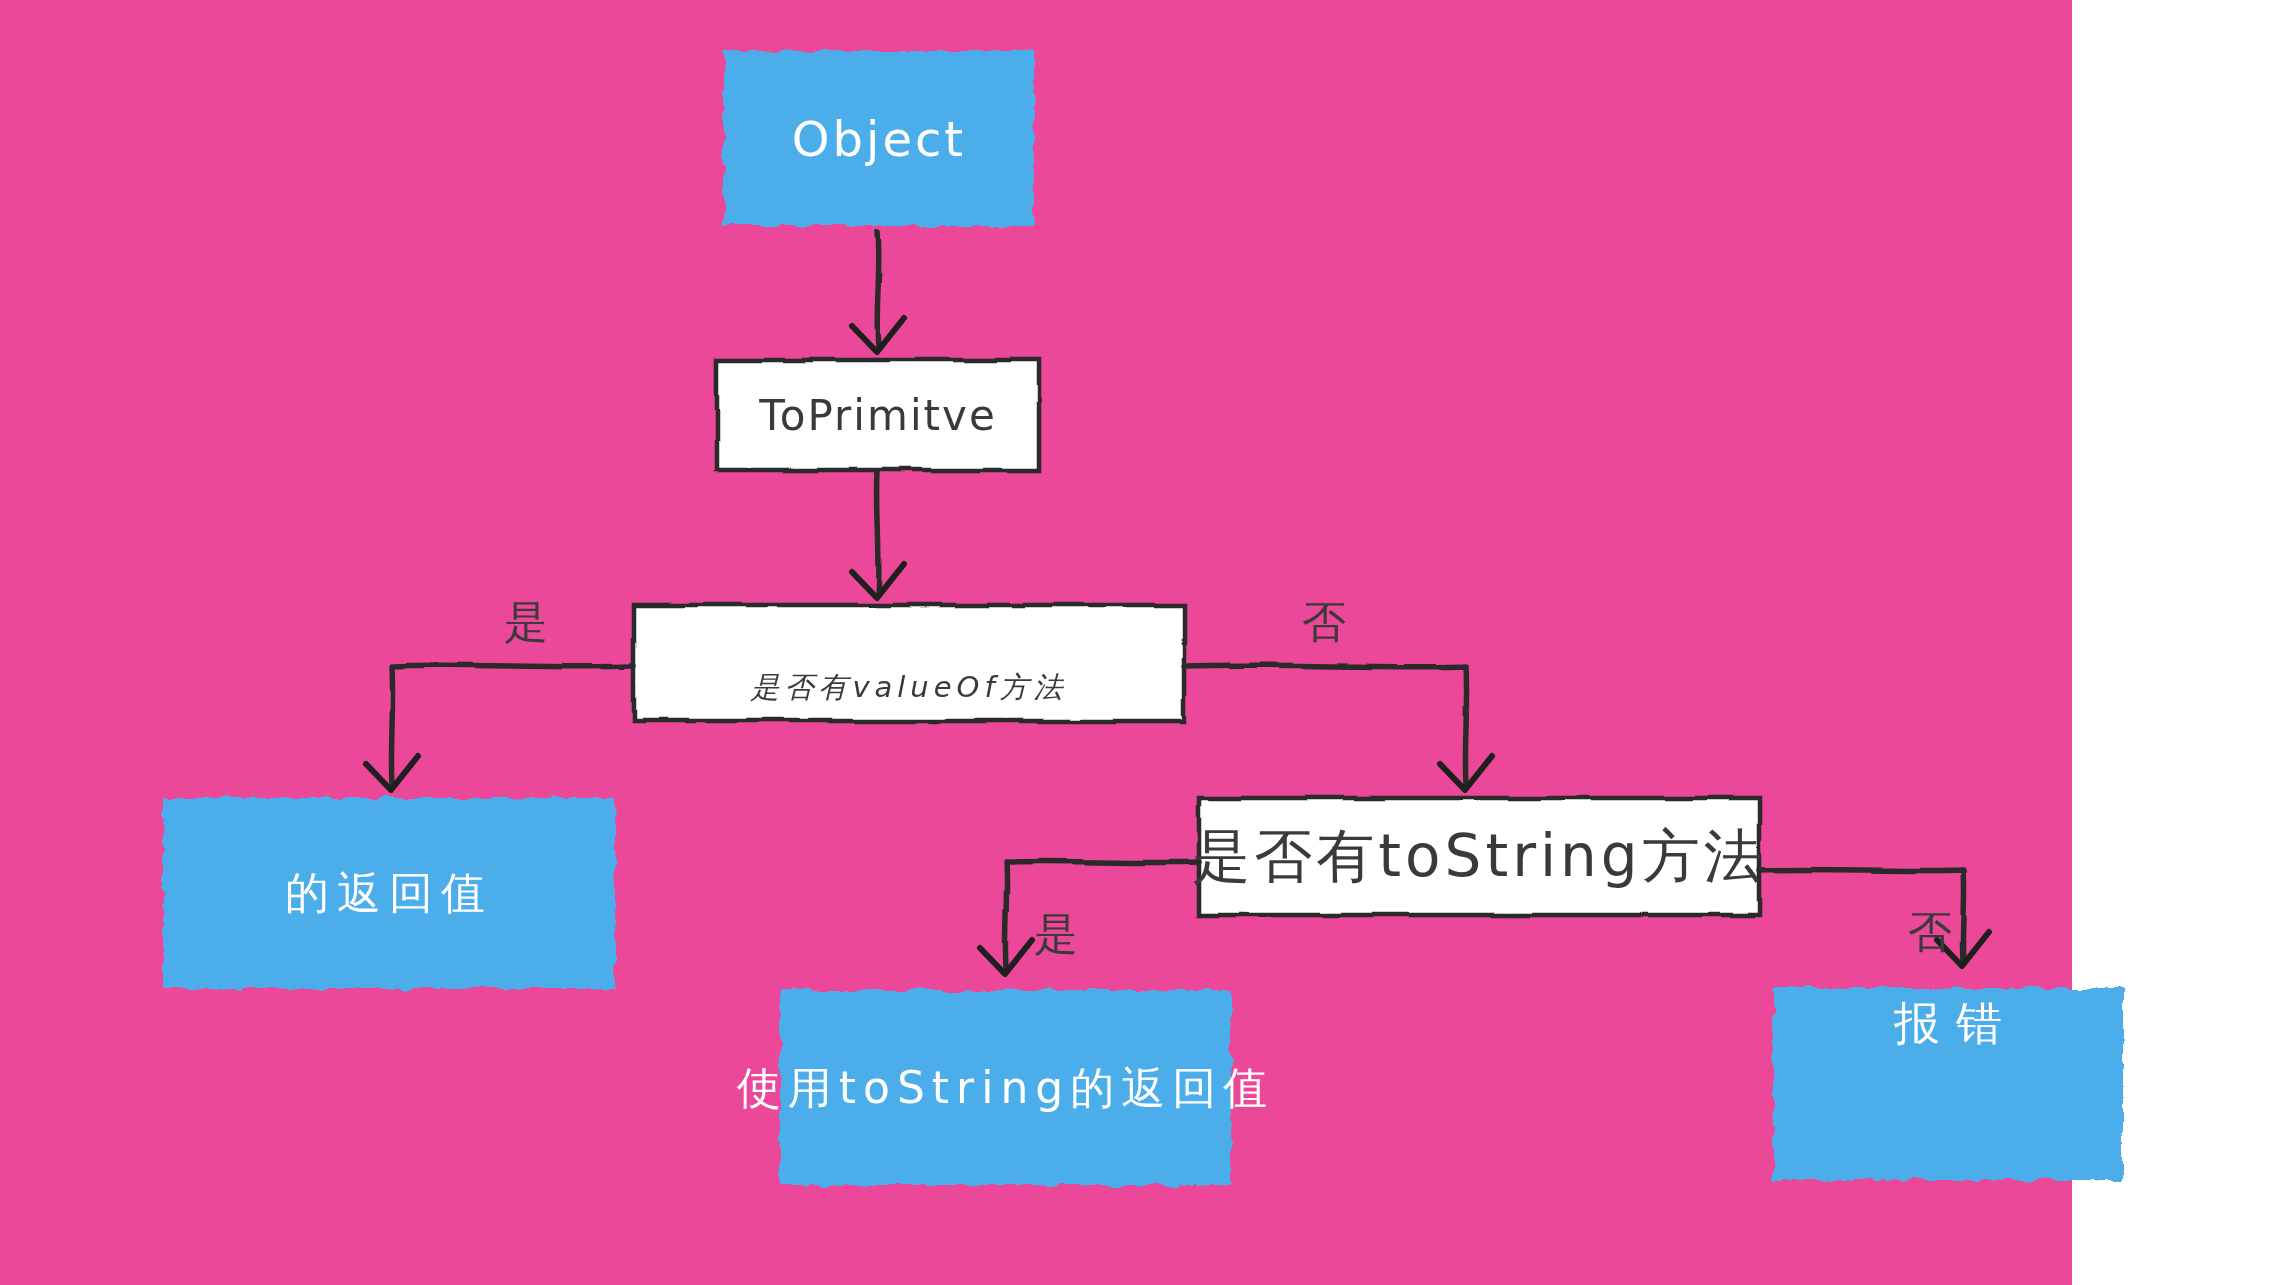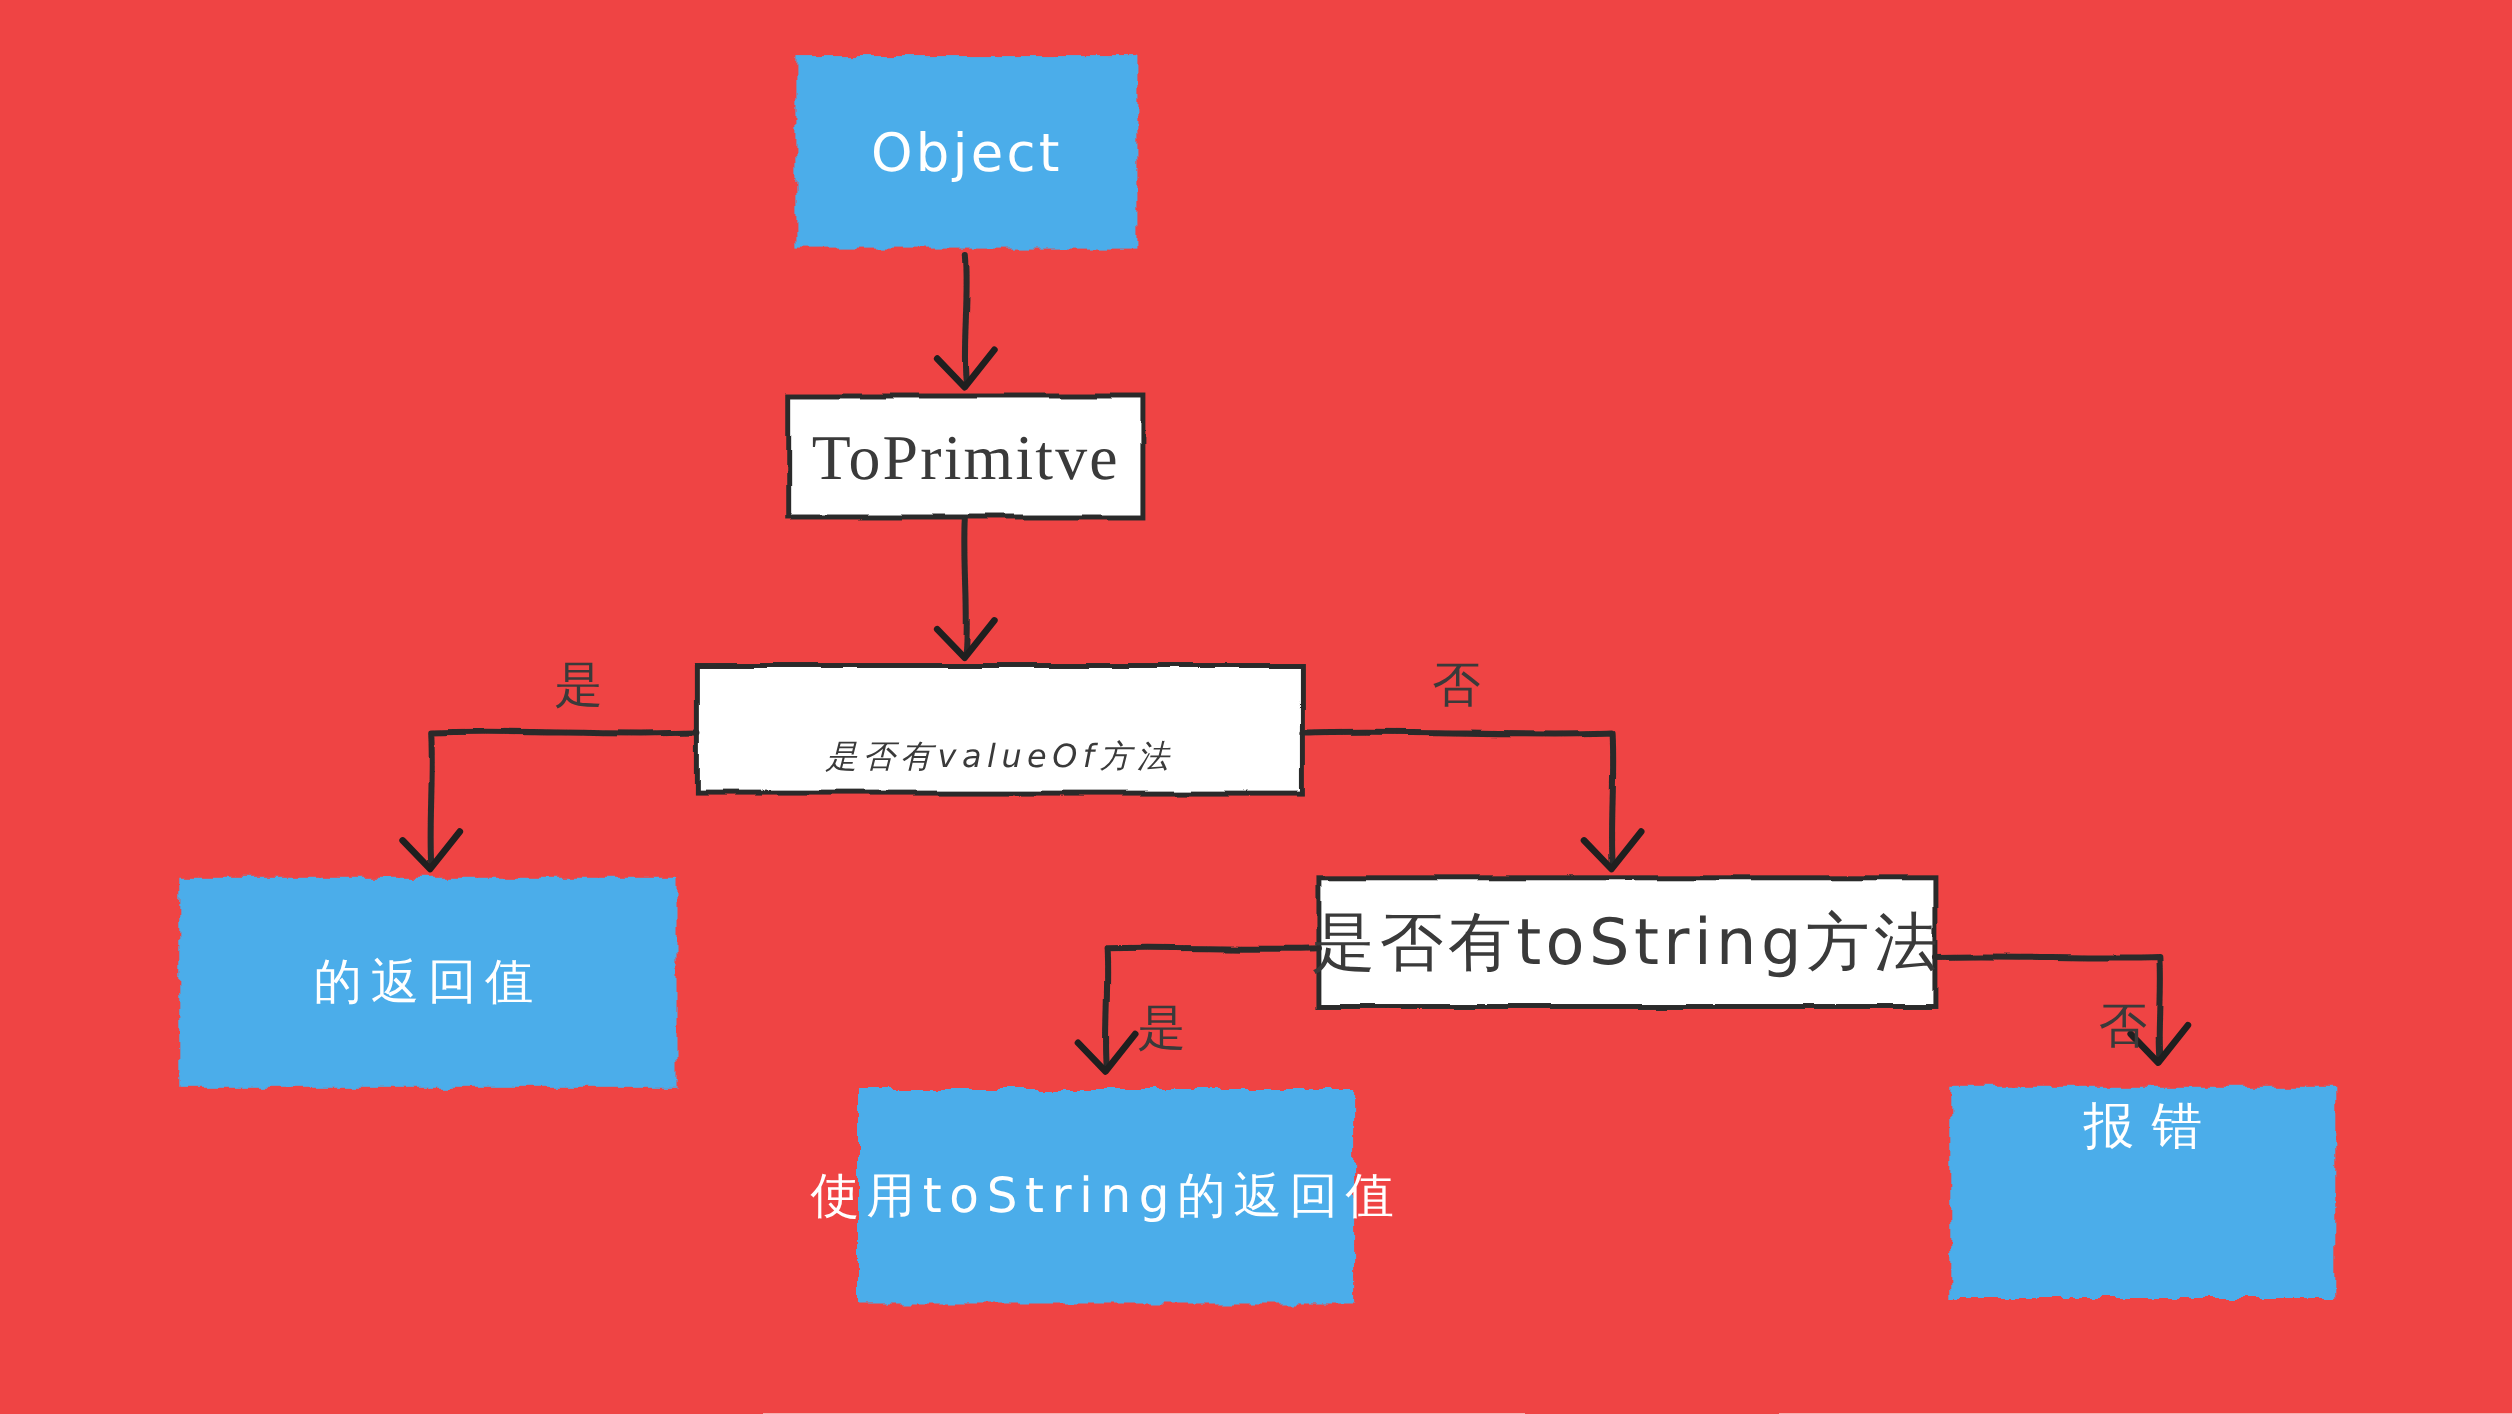--- a/index.html
+++ b/index.html
@@ -4,38 +4,38 @@
 <style>
   * { margin: 0; padding: 0; box-sizing: border-box; }
   html, body { background: #ffffff; }
   body {
     width: 2284px; height: 1285px;
     font-family: "DejaVu Sans", "Liberation Sans", sans-serif;
     overflow: hidden;
   }
   .stage {
     position: relative;
-    width: 2284px; height: 1285px;
-    background: #ef4444;
+    width: 2072px; height: 1285px;
+    background: #ec4899;
   }
   .stage > svg.wires {
     position: absolute; left: 0; top: 0;
     width: 2284px; height: 1285px;
   }
   .label {
     position: absolute;
     display: flex; align-items: center; justify-content: center;
     text-align: center;
     color: #3a3a3a;
     user-select: none;
     white-space: nowrap;
   }
   .label.on-blue { color: #ffffff; }
   .node-object-label   { left: 724px; top: 51px;  width: 310px; height: 175px; font-size: 48px; letter-spacing: 3px; }
-  .node-toprim-label   { left: 717px; top: 360px; width: 322px; height: 110px; font-size: 58px; letter-spacing: 2px; font-family: Liberation Serif, serif; }
+  .node-toprim-label   { left: 717px; top: 360px; width: 322px; height: 110px; font-size: 42px; letter-spacing: 2px; }
   .edge-valueof-label  { left: 905px; top: 518px; width: 220px; height: 60px;  font-size: 44px; justify-content: flex-start; }
   .node-hasvalueof-label { left: 634px; top: 630px; width: 550px; height: 116px; font-size: 29px; letter-spacing: 5px; font-style: italic; }
   .edge-yes1-label     { left: 486px;  top: 594px; width: 80px; height: 56px; font-size: 44px; }
   .edge-no1-label      { left: 1284px; top: 594px; width: 80px; height: 56px; font-size: 44px; }
   .node-usevalueof-label { left: 163px; top: 798px; width: 452px; height: 190px; font-size: 44px; letter-spacing: 8px; flex-direction: column; line-height: 1.95; }
   .node-hastostring-label { left: 1199px; top: 798px; width: 560px; height: 117px; font-size: 58px; letter-spacing: 4px; }
   .edge-yes2-label     { left: 1018px; top: 906px; width: 76px; height: 56px; font-size: 44px; }
   .edge-no2-label      { left: 1892px; top: 904px; width: 76px; height: 56px; font-size: 44px; }
   .node-usetostring-label { left: 780px; top: 990px; width: 451px; height: 195px; font-size: 44px; letter-spacing: 7px; line-height: 1.85; }
   .node-error-label    { left: 1773px; top: 928px; width: 350px; height: 192px; font-size: 46px; letter-spacing: 16px; text-indent: 16px; }

